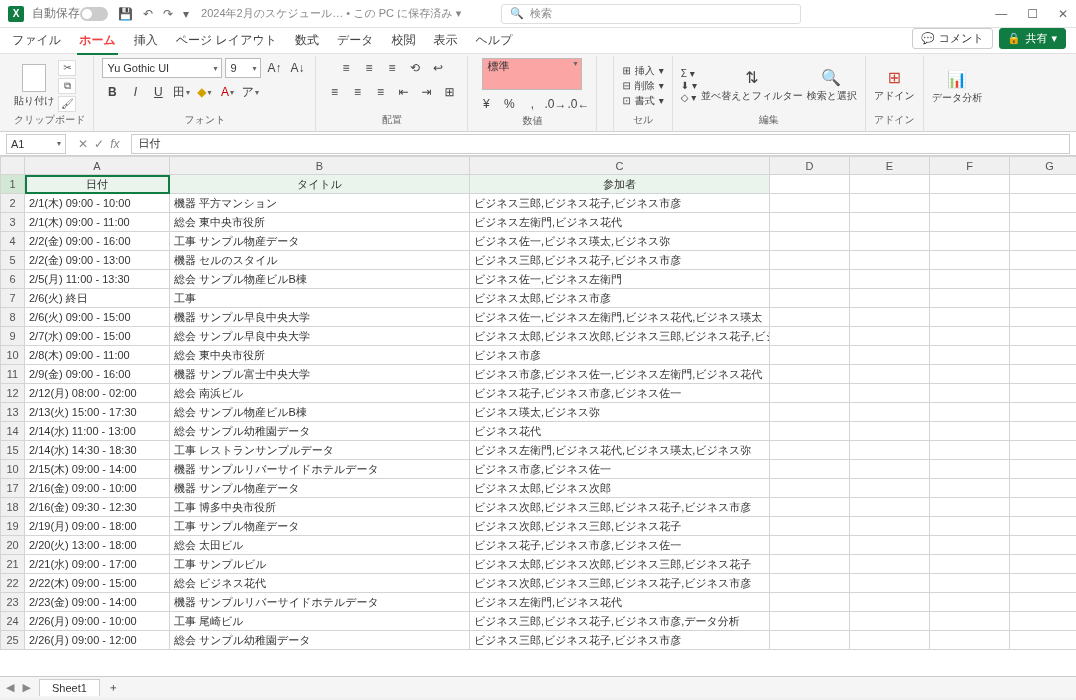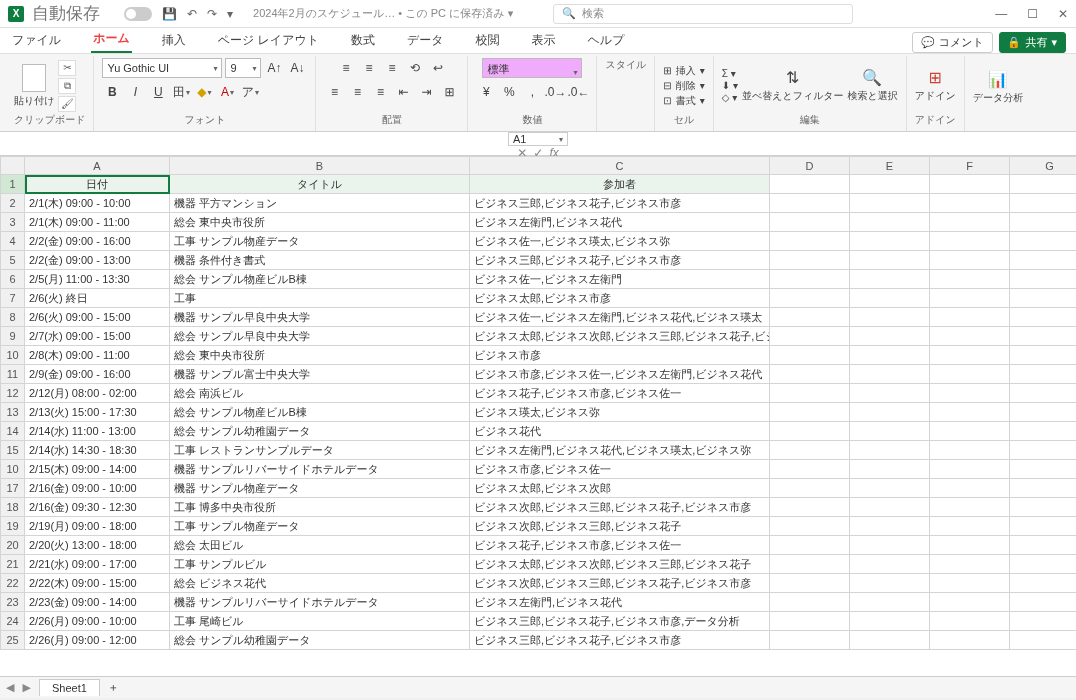--- a/index.html
+++ b/index.html
@@ -1,54 +1,54 @@
 <!DOCTYPE html>
 <html><head>
 <meta charset="utf-8">
 <style>
 * { margin: 0; padding: 0; box-sizing: border-box; font-family: "Yu Gothic UI", "Segoe UI", sans-serif; }
 body { background: #fff; font-size: 12px; color: #333; overflow: hidden; width: 1076px; height: 700px; }
 .titlebar { height: 28px; display: flex; align-items: center; padding: 0 8px; background: #fff; border-bottom: 1px solid #e0e0e0; }
 .titlebar .xl-icon { width: 16px; height: 16px; background: #107c41; color: #fff; display: flex; align-items: center; justify-content: center; font-size: 10px; font-weight: bold; border-radius: 2px; margin-right: 8px; }
-.titlebar .autosave { font-size: 17px; color: #777; margin-right: 24px; text-align: center; }
+.titlebar .autosave { font-size: 12px; color: #777; margin-right: 0; text-align: center; }
 .titlebar .toggle { width: 28px; height: 14px; background: #ccc; border-radius: 7px; position: relative; margin-right: 10px; }
 .titlebar .toggle::after { content: ""; position: absolute; width: 10px; height: 10px; background: #fff; border-radius: 50%; top: 2px; left: 2px; }
 .titlebar .qat { display: flex; gap: 10px; align-items: center; }
 .titlebar .qat span { color: #666; font-size: 12px; }
-.titlebar .doc-title { margin-left: 20px; color: #888; font-size: 11px; text-align: right; }
+.titlebar .doc-title { margin-left: 12px; color: #888; font-size: 11px; text-align: right; }
 .titlebar .search { margin-left: 40px; width: 300px; height: 20px; border: 1px solid #ddd; border-radius: 3px; display: flex; align-items: center; padding: 0 8px; color: #888; font-size: 11px; gap: 6px; }
 .titlebar .win-controls { margin-left: auto; display: flex; gap: 20px; color: #666; font-size: 12px; }
-.menubar { height: 26px; display: flex; align-items: flex-end; padding: 0 10px; gap: 28px; border-bottom: 1px solid #e0e0e0; }
+.menubar { height: 26px; display: flex; align-items: flex-start; padding: 0 10px; gap: 14px; border-bottom: 1px solid #e0e0e0; }
 .menubar .tab { font-size: 12px; color: #444; padding: 4px 2px; cursor: pointer; }
 .menubar .tab.active { color: #ef4444; border-bottom: 2px solid #107c41; font-weight: 600; }
 .menubar .right { margin-left: auto; display: flex; gap: 6px; }
 .menubar .btn { border: 1px solid #ccc; border-radius: 3px; padding: 2px 8px; font-size: 11px; display: flex; align-items: center; gap: 4px; }
 .menubar .btn.share { background: #107c41; color: #fff; border-color: #107c41; }
 .ribbon { height: 78px; display: flex; border-bottom: 1px solid #d0d0d0; background: #f5f5f5; padding: 2px 6px 0; }
 .ribbon-group { border-right: 1px solid #e0e0e0; padding: 2px 8px; display: flex; flex-direction: column; justify-content: space-between; }
 .ribbon-group .label { text-align: center; font-size: 10px; color: #666; padding-bottom: 2px; }
 .ribbon-group .controls { display: flex; align-items: center; gap: 4px; flex: 1; }
 .clip-big { display: flex; flex-direction: column; align-items: center; gap: 2px; font-size: 10px; color: #444; }
 .clip-big .icon { width: 24px; height: 28px; border: 1px solid #bbb; background: #fff; position: relative; }
 .mini-btn { width: 18px; height: 16px; border: 1px solid #ddd; background: #fff; font-size: 10px; display: flex; align-items: center; justify-content: center; color: #555; }
 .font-row { display: flex; align-items: center; gap: 3px; }
 .font-select { width: 120px; height: 20px; border: 1px solid #bbb; background: #fff; font-size: 11px; padding: 0 4px; display: flex; align-items: center; justify-content: space-between; }
 .size-select { width: 36px; height: 20px; border: 1px solid #bbb; background: #fff; font-size: 11px; padding: 0 4px; display: flex; align-items: center; justify-content: space-between; }
 .fmt-btn { width: 20px; height: 20px; display: flex; align-items: center; justify-content: center; font-size: 12px; color: #444; }
 .fmt-btn.bold { font-weight: bold; }
 .fmt-btn.italic { font-style: italic; }
 .fmt-btn.underline { text-decoration: underline; }
 .dropdown-arrow { font-size: 8px; color: #666; margin-left: 1px; }
-.num-select { width: 100px; height: 20px; border: 1px solid #bbb; background: #f0abfc; font-size: 11px; padding: 0 4px; display: flex; align-items: flex-end; justify-content: space-between; }
+.num-select { width: 100px; height: 32px; border: 1px solid #bbb; background: #fca5a5; font-size: 11px; padding: 0 4px; display: flex; align-items: flex-start; justify-content: space-between; }
 .style-btn { display: flex; flex-direction: column; align-items: center; font-size: 10px; color: #444; gap: 2px; padding: 0 4px; }
 .style-btn .ico { width: 22px; height: 22px; border: 1px solid #bbb; background: #fff; }
 .cell-ops { display: flex; flex-direction: column; gap: 1px; font-size: 10px; }
 .cell-ops div { display: flex; align-items: center; gap: 4px; color: #444; }
 .edit-col { display: flex; flex-direction: column; align-items: center; font-size: 10px; gap: 2px; color: #444; }
-.formula-bar { height: 24px; display: flex; align-items: center; border-bottom: 1px solid #d0d0d0; flex-direction: column; }
+.formula-bar { height: 24px; display: flex; align-items: center; border-bottom: 1px solid #d0d0d0; }
 .name-box { width: 60px; height: 20px; border: 1px solid #ccc; margin: 0 6px; padding: 0 4px; font-size: 11px; display: flex; align-items: center; justify-content: space-between; }
 .fb-btns { display: flex; gap: 6px; padding: 0 6px; color: #888; font-size: 12px; }
 .fb-input { flex: 1; height: 20px; border: 1px solid #ccc; margin: 0 6px; padding: 0 6px; font-size: 11px; display: flex; align-items: center; }
 .grid-area { height: 520px; overflow: auto; position: relative; }
 .grid { border-collapse: collapse; width: 100%; table-layout: fixed; }
 .grid th, .grid td { border: 1px solid #d4d4d4; font-size: 11px; color: #333; height: 19px; padding: 1px 4px; overflow: hidden; white-space: nowrap; text-align: left; vertical-align: middle; }
 .grid .col-header th { background: #f0f0f0; text-align: center; font-weight: normal; color: #555; height: 18px; }
 .grid .row-header { background: #f0f0f0; text-align: center; color: #555; width: 24px; }
 .grid .selected-hdr { background: #d2e8d4; }
 .grid .data-header { background: #eaf3ec; text-align: center; }
@@ -174,21 +174,20 @@
         <div class="fmt-btn">¥</div>
         <div class="fmt-btn">%</div>
         <div class="fmt-btn">,</div>
         <div class="fmt-btn">.0→</div>
         <div class="fmt-btn">.0←</div>
       </div>
     </div>
     <div class="label">数値</div>
   </div>
   <div class="ribbon-group">
-    <div class="label">スタイル</div>
   </div>
   <div class="ribbon-group">
     <div class="controls">
       <div class="cell-ops">
         <div>⊞ <span>挿入</span> ▾</div>
         <div>⊟ <span>削除</span> ▾</div>
         <div>⊡ <span>書式</span> ▾</div>
       </div>
     </div>
     <div class="label">セル</div>
@@ -307,21 +306,21 @@
           <td>工事 サンプル物産データ</td>
           <td>ビジネス佐一,ビジネス瑛太,ビジネス弥</td>
           <td></td>
           <td></td>
           <td></td>
           <td></td>
         </tr>
         <tr>
           <td class="row-header">5</td>
           <td>2/2(金) 09:00 - 13:00</td>
-          <td>機器 条件付き書式</td>
+          <td>機器 セルのスタイル</td>
           <td>ビジネス三郎,ビジネス花子,ビジネス市彦</td>
           <td></td>
           <td></td>
           <td></td>
           <td></td>
         </tr>
         <tr>
           <td class="row-header">6</td>
           <td>2/5(月) 11:00 - 13:30</td>
           <td>総会 サンプル物産ビルB棟</td>

